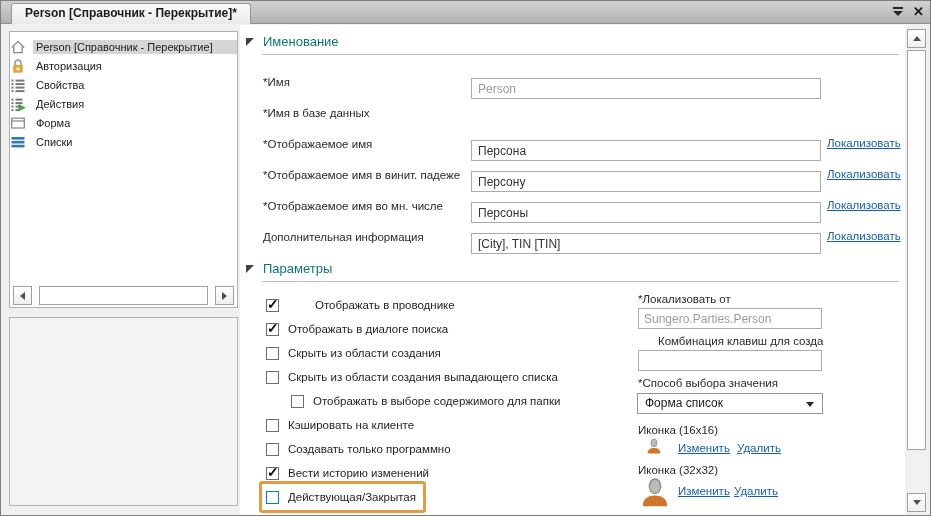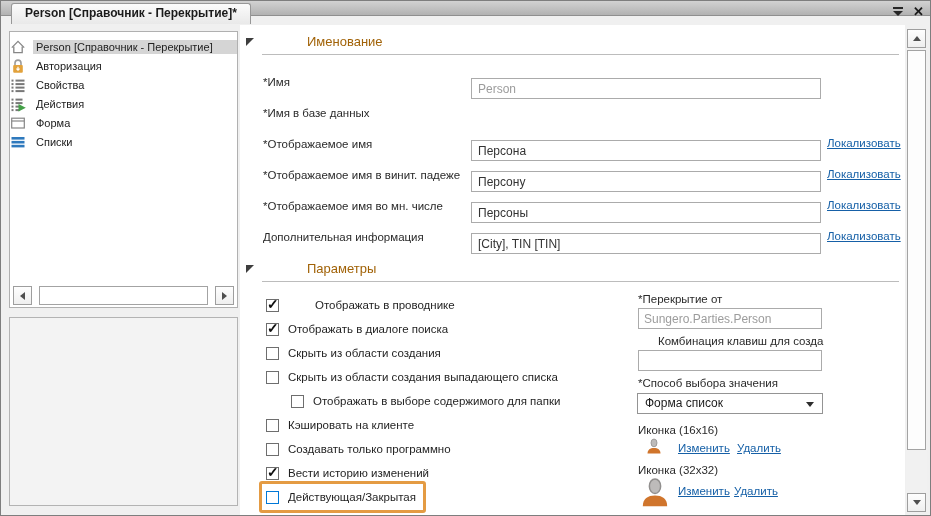--- a/index.html
+++ b/index.html
@@ -2,21 +2,21 @@
 <html><head>
 <meta charset="utf-8">
 <style>
   * { margin:0; padding:0; box-sizing:border-box; }
   html,body { background:#d8d8d8; }
   body { font-family:"Liberation Sans", sans-serif; }
   .screen { position:relative; width:931px; height:516px; background:#f0f0f0;
             border:1px solid #7e7e7e; overflow:hidden; }
 
   
-  .titlebar { position:absolute; left:0; top:0; width:100%; height:15px;
+  .titlebar { position:absolute; left:0; top:0; width:100%; height:23px;
               background:linear-gradient(#d2d2d2,#b2b2b2); border-bottom:1px solid #8f8f8f; }
   .tab { position:absolute; left:10px; top:2px; height:21px; padding:0 13px;
          background:linear-gradient(#fbfbfb,#e9e9e9); border:1px solid #979797; border-bottom:none;
          border-radius:3px 3px 0 0; font-size:12px; font-weight:bold; color:#1b1b1b;
          line-height:19px; white-space:nowrap; }
   .win-controls { position:absolute; right:6px; top:4px; display:flex; align-items:center; gap:9px; }
   .pos-icon { width:12px; height:11px; cursor:pointer; }
   .pos-icon .bar { width:10px; height:2px; background:#262626; margin:1px auto 2px auto; }
   .pos-icon .tri { width:0; height:0; margin:0 auto;
                    border-left:5px solid transparent; border-right:5px solid transparent;
@@ -49,21 +49,21 @@
   
   .lower-panel { position:absolute; left:8px; top:316px; width:229px; height:189px;
                  background:#f3f3f3; border:1px solid #b3b3b3; }
 
   
   .content { position:absolute; left:239px; top:24px; width:665px; height:491px; background:#fff; }
   .expander { position:absolute; width:0; height:0;
               border-top:8px solid #3e3e3e; border-right:8px solid transparent; }
   .exp-naming { left:6px; top:13px; }
   .exp-params { left:6px; top:240px; }
-  .section-title { position:absolute; left:23px; font-size:13px; color:#a16207;margin-left:44px; }
+  .section-title { position:absolute; left:23px; font-size:13px; color:#0f766e; }
   .st-naming { top:9px; }
   .st-params { top:236px; }
   .section-line { position:absolute; left:22px; width:637px; height:1px; background:#bcbcbc; }
   .sl-naming { top:29px; }
   .sl-params { top:256px; }
 
   
   .field-row { position:absolute; left:23px; width:660px; height:21px; }
   .field-row .flabel { position:absolute; left:0; top:0; font-size:11.5px; color:#2a2a2a;
                        line-height:21px; white-space:nowrap; }
@@ -282,21 +282,21 @@
     </div>
     <div class="cb-row highlighted" style="top:463px;">
       <span class="cb"></span>
       <span class="cb-label">Действующая/Закрытая</span>
     </div>
     <div class="cb-row checked" style="top:439px;">
       <span class="cb"></span>
       <span class="cb-label">Вести историю изменений</span>
     </div>
 
-    <div class="rp-label" style="top:268px;">*Перекрытие от</div>
+    <div class="rp-label" style="top:268px;">*Локализовать от</div>
     <input class="rp-input readonly" style="top: 283px;" value="Sungero.Parties.Person">
     <div class="rp-label" style="top:310px;padding-left:20px;">Комбинация клавиш для создания</div>
     <input class="rp-input" style="top: 325px;" value="">
     <div class="rp-label" style="top:352px;">*Способ выбора значения</div>
     <div class="dropdown">
       <span>Форма список</span>
       <div class="dd-arrow"></div>
     </div>
 
     <div class="rp-label" style="top:399px;">Иконка (16x16)</div>

